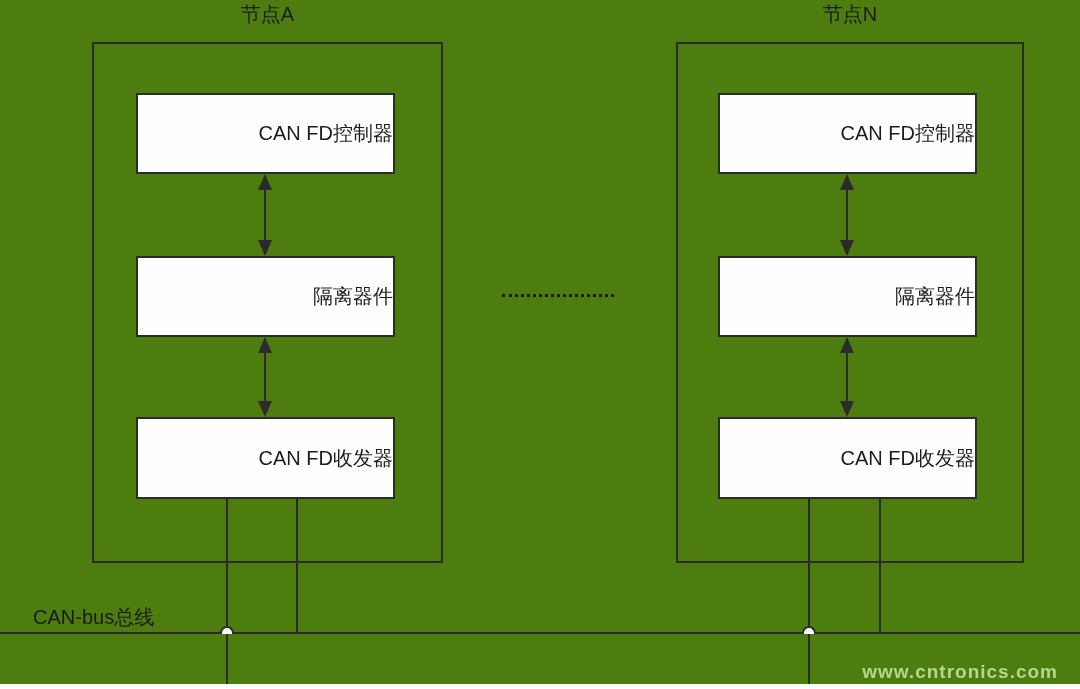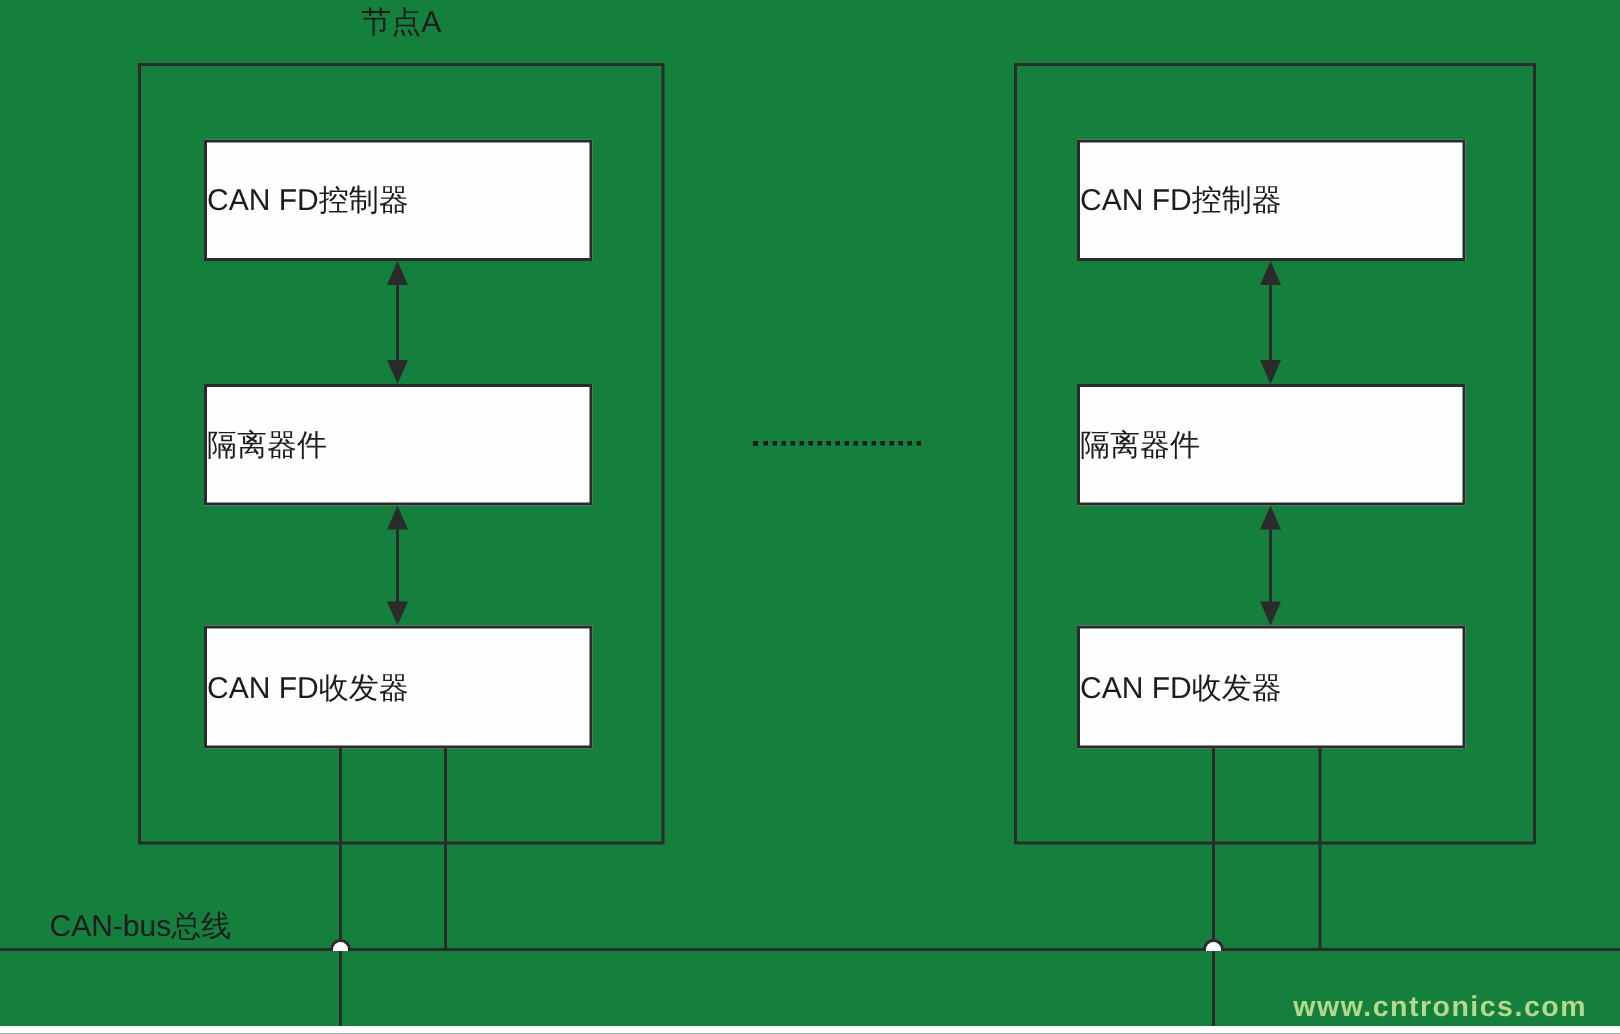--- a/index.html
+++ b/index.html
@@ -5,21 +5,21 @@
   html, body {
     margin: 0;
     padding: 0;
     background: #ffffff;
     font-family: "Liberation Sans", "DejaVu Sans", sans-serif;
   }
   .canvas {
     position: relative;
     width: 1080px;
     height: 684px;
-    background: #15803d;
+    background: #4d7c0f;
     overflow: hidden;
     color: #1c1c1c;
   }
   .node-title {
     position: absolute;
     text-align: center;
     font-size: 20px;
     color: #1c1c1c;
     z-index: 4;
   }
@@ -30,21 +30,21 @@
     background: transparent;
     z-index: 1;
   }
   .inner-box {
     position: absolute;
     box-sizing: border-box;
     border: 2px solid #2b2b2b;
     background: #fefefe;
     display: flex;
     align-items: center;
-    justify-content: flex-start;
+    justify-content: flex-end;
     font-size: 20px;
     color: #1c1c1c;
     z-index: 2;
   }
   .arrow {
     position: absolute;
     width: 14px;
     z-index: 2;
   }
   .arrow .head-up {
@@ -144,20 +144,21 @@
     <div class="head-down"></div>
   </div>
 
   <div class="vline" style="left:226px; top:498px; height:129px;"></div>
   <div class="vline" style="left:226px; top:634px; height:53px;"></div>
   <div class="hop" style="left:220px; top:626px;"></div>
   <div class="vline" style="left:296px; top:498px; height:136px;"></div>
 
   <div class="dots" style="left:502px; top:294px; width:112px;"></div>
 
+  <div class="node-title" style="left:676px; top:1px; width:348px;">节点N</div>
   <div class="outer-box" style="left:676px; top:42px; width:348px; height:521px;"></div>
   <div class="inner-box" style="left:718px; top:93px; width:259px; height:81px;">
     <span>CAN FD控制器</span>
   </div>
   <div class="inner-box" style="left:718px; top:256px; width:259px; height:81px;">
     <span>隔离器件</span>
   </div>
   <div class="inner-box" style="left:718px; top:417px; width:259px; height:82px;">
     <span>CAN FD收发器</span>
   </div>

